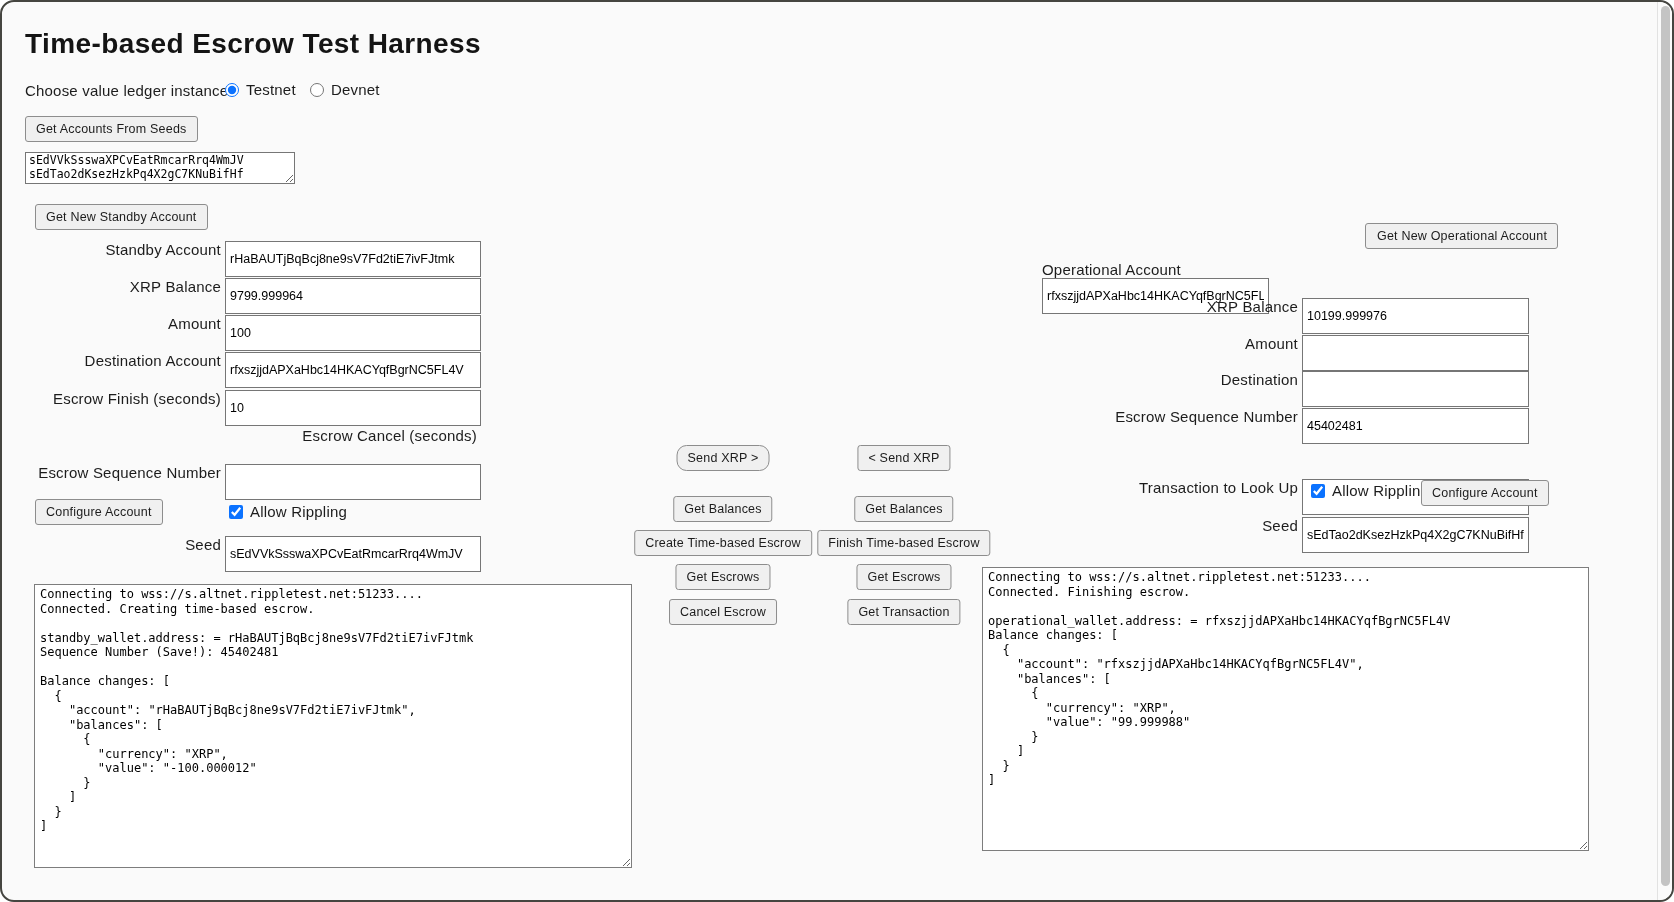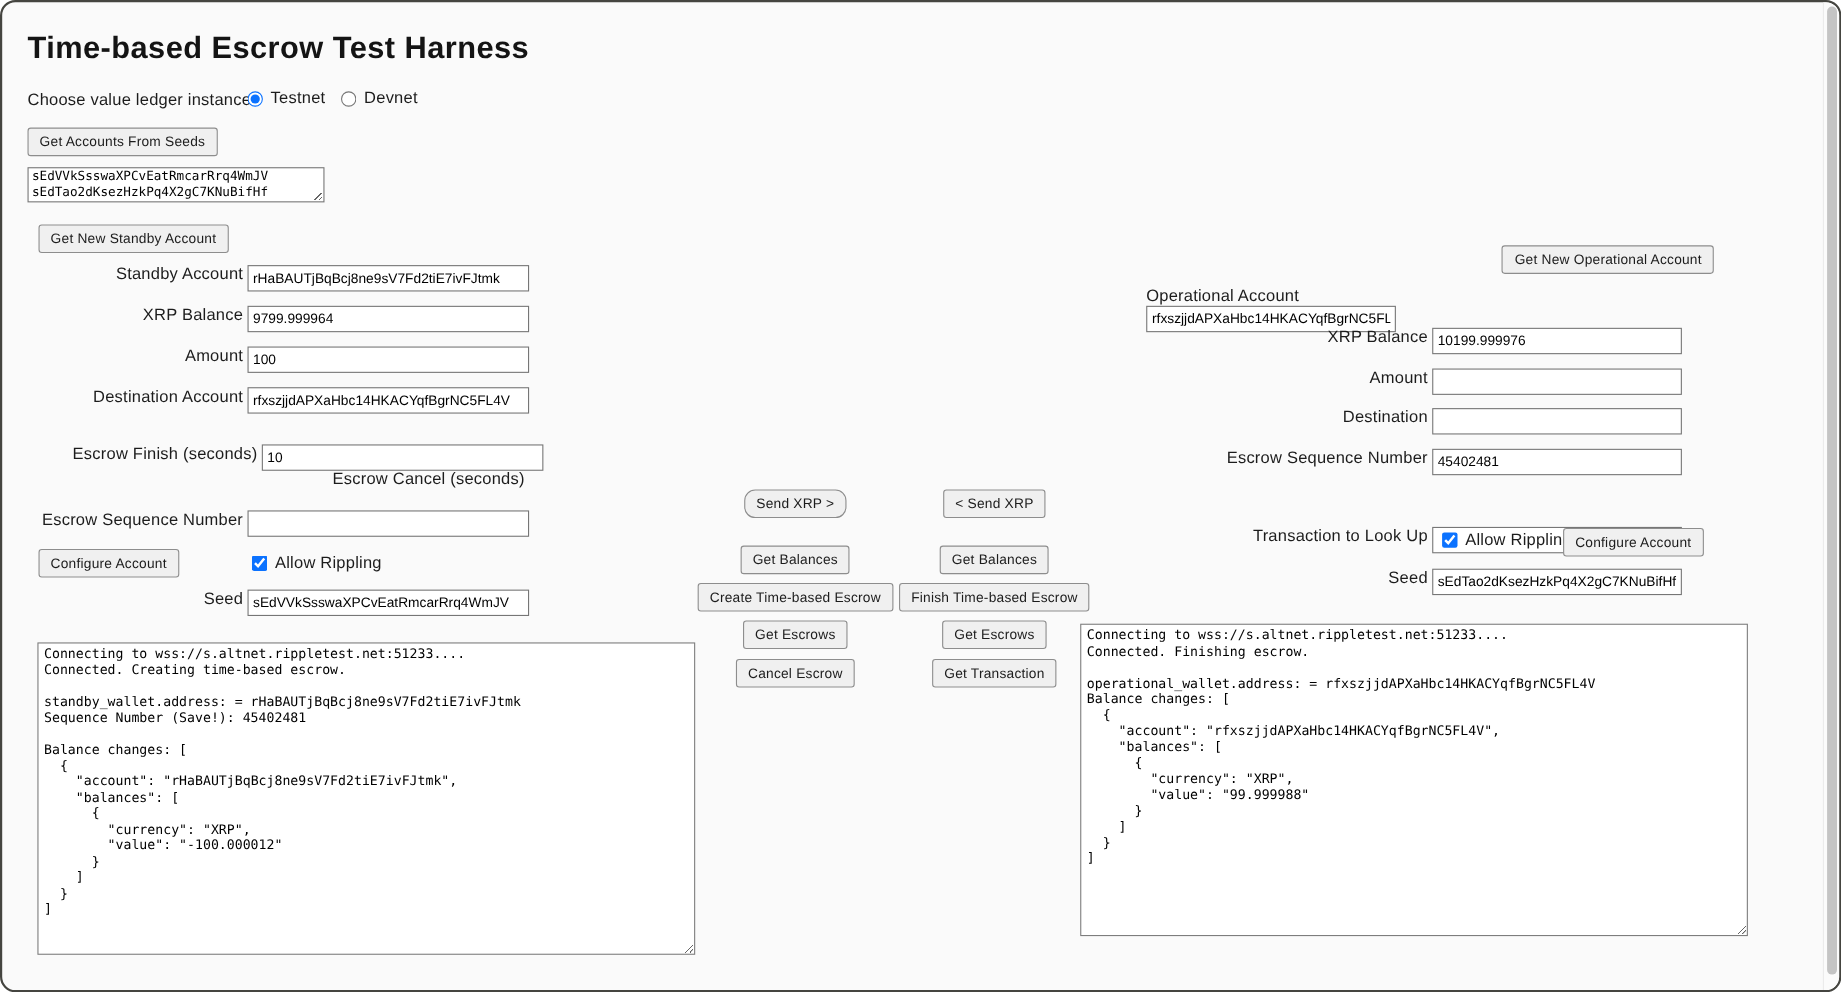--- a/index.html
+++ b/index.html
@@ -6,21 +6,21 @@
   body{font-family:"Liberation Sans",sans-serif;overflow:hidden;}
   .page{position:relative;width:1674px;height:902px;box-sizing:border-box;
         background:#fafafa;border:2px solid #454540;border-radius:14px;overflow:hidden;}
   .abs{position:absolute;}
   .title{font-size:28px;font-weight:700;color:#141414;letter-spacing:.4px;}
   .lbl{font-size:15px;color:#1c1c1c;letter-spacing:.2px;white-space:nowrap;}
   .btn{display:inline-block;font-family:"Liberation Sans",sans-serif;font-size:12.5px;color:#1c1c1c;
        background:#f0f0f0;border:1px solid #8d8d8d;border-radius:3px;padding:5px 10px;
        white-space:nowrap;cursor:pointer;letter-spacing:.2px;}
   .txt{box-sizing:border-box;font-family:"Liberation Sans",sans-serif;font-size:12.5px;color:#000;
-       background:#fff;border:1px solid #767676;padding:1px 4px;height:24px;}
+       background:#fff;border:1px solid #767676;padding:1px 4px;height:36px;}
   .frow{position:absolute;display:flex;align-items:flex-start;}
   .frow .lbl{flex:1;text-align:right;margin-right:4px;}
   .mono{font-family:"DejaVu Sans Mono","Liberation Mono",monospace;}
   textarea.results{box-sizing:border-box;background:#fff;border:1px solid #7d7d7d;
        font-size:12px;line-height:1.21;color:#000;padding:2px 5px;resize:both;}
   textarea.seeds{box-sizing:border-box;background:#fff;border:1px solid #767676;
        font-size:11.5px;line-height:1.18;color:#000;padding:1px 3px;resize:both;white-space:pre;}
   input[type=checkbox],input[type=radio]{accent-color:#0b72ff;width:14px;height:14px;margin:0;}
   .ck-row{position:absolute;display:flex;align-items:center;gap:7px;}
   .mid-btn{transform:translateX(-50%);}
@@ -60,21 +60,21 @@
     <input class="txt" style="width: 256px;" value="9799.999964">
   </div>
   <div class="frow" style="left:0;top:313px;width:479px;">
     <span class="lbl">Amount</span>
     <input class="txt" style="width: 256px;" value="100">
   </div>
   <div class="frow" style="left:0;top:350px;width:479px;">
     <span class="lbl">Destination Account</span>
     <input class="txt" style="width: 256px;" value="rfxszjjdAPXaHbc14HKACYqfBgrNC5FL4V">
   </div>
-  <div class="frow" style="left:13px;top:388px;width:479px;margin-top:14px;">
+  <div class="frow" style="left:0;top:388px;width:479px;">
     <span class="lbl">Escrow Finish (seconds)</span>
     <input class="txt" style="width: 256px;" value="10">
   </div>
   <div class="frow" style="left:0;top:425px;width:479px;">
     <span class="lbl">Escrow Cancel (seconds)</span>
   </div>
   <div class="frow" style="left:0;top:462px;width:479px;">
     <span class="lbl">Escrow Sequence Number</span>
     <input class="txt" style="width: 256px;" value="">
   </div>

